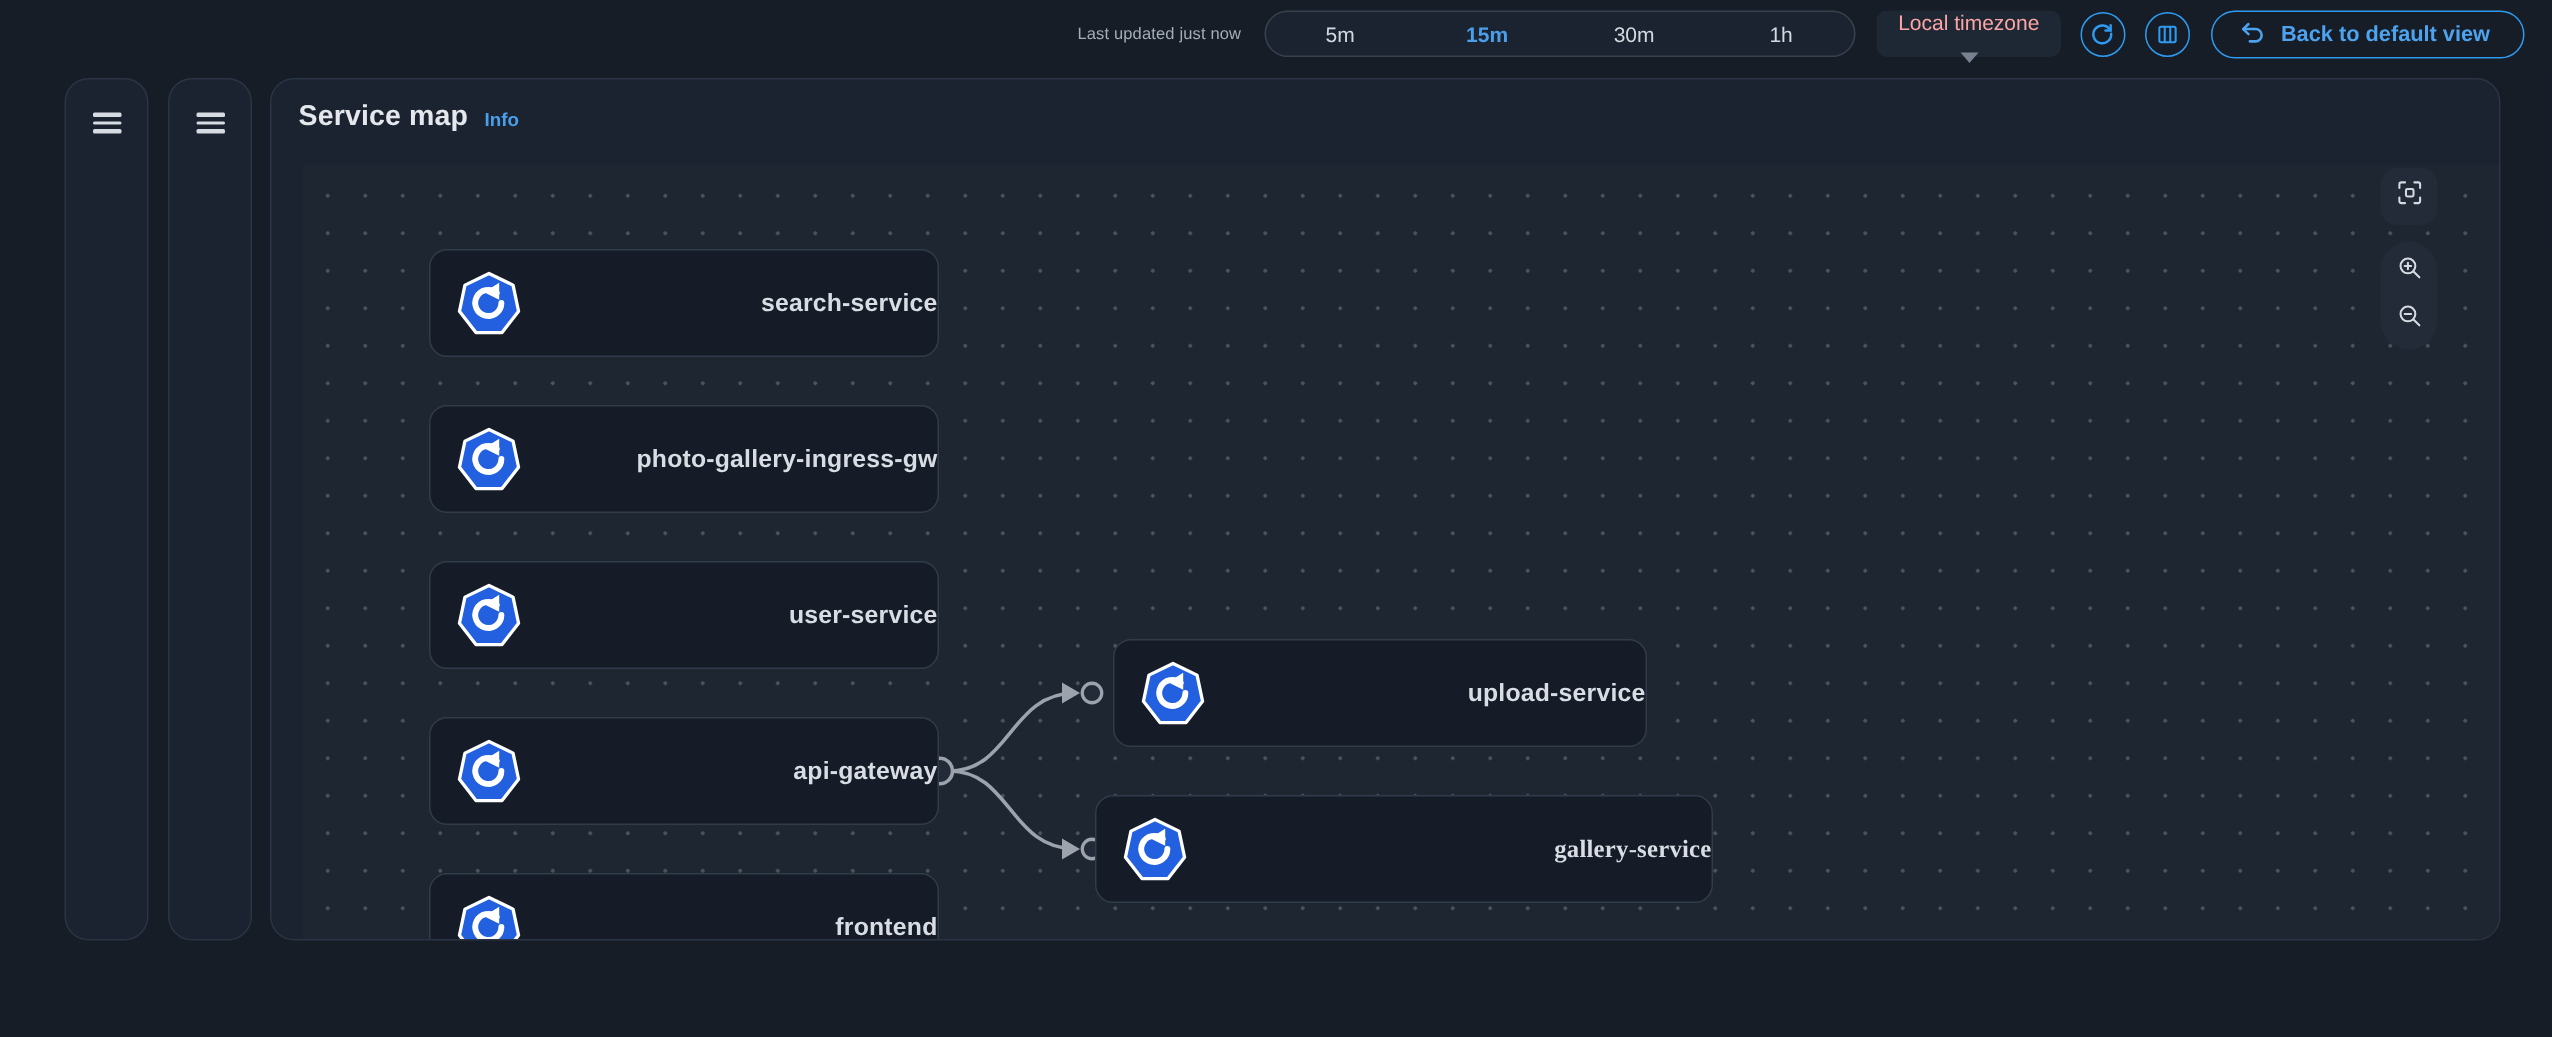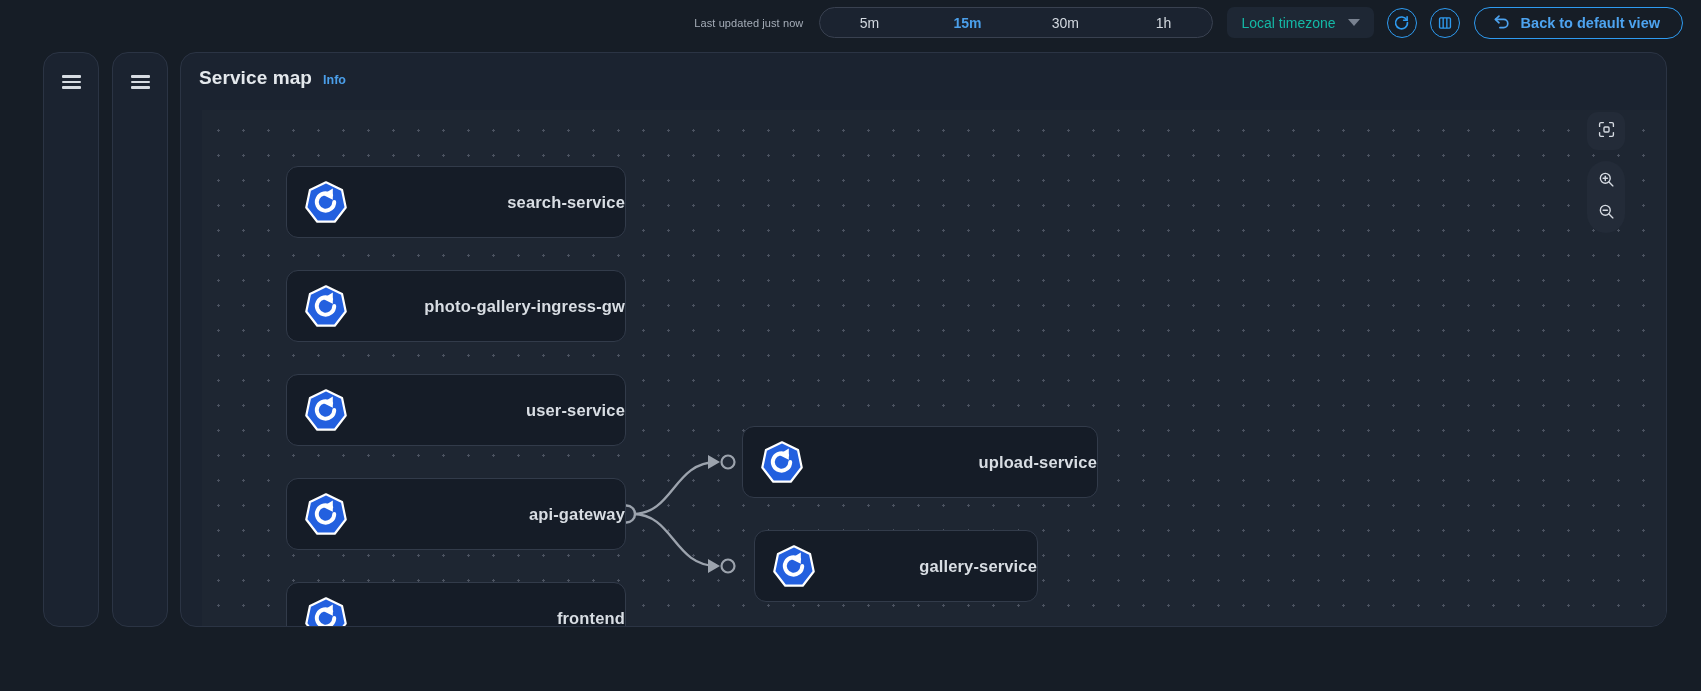--- a/index.html
+++ b/index.html
@@ -60,24 +60,25 @@
 
   .timezone-select {
     height: 31px;
     display: flex;
     align-items: center;
     gap: 12px;
     padding: 0 14px;
     margin-left: 14px;
     border-radius: 7px;
     background: #1e2734;
-    color: #14b8a6;
+    color: #fca5a5;
     font-size: 14px;
     cursor: default;
     white-space: nowrap;
+    flex-direction: column;
   }
   .caret-down {
     width: 0; height: 0;
     border-left: 6px solid transparent;
     border-right: 6px solid transparent;
     border-top: 7px solid #78818f;
   }
 
   .icon-circle-btn {
     width: 30px; height: 30px;
@@ -372,21 +373,21 @@
         <span class="node-label">api-gateway</span>
       </div>
       <div class="node" style="left: 540px; top: 316px; width: 356px;">
         <svg class="node-icon" viewBox="0 0 48 48">
     <polygon points="24,2.5 41.5,11 45.5,30 33.5,45.5 14.5,45.5 2.5,30 6.5,11" fill="#2360df" stroke="#ffffff" stroke-width="2.4" stroke-linejoin="round"></polygon>
     <path d="M33 24a9.5 9.5 0 1 1-3.4-7.3" fill="none" stroke="#ffffff" stroke-width="4.3" stroke-linecap="round"></path>
     <polygon points="31.4,9.2 31.4,21.6 20.4,16.2" fill="#ffffff"></polygon>
   </svg>
         <span class="node-label">upload-service</span>
       </div>
-      <div class="node" style="left: 552px; top: 420px; width: 284px;">
+      <div class="node" style="left: 528px; top: 420px; width: 412px; font-family: Liberation Serif, serif;">
         <svg class="node-icon" viewBox="0 0 48 48">
     <polygon points="24,2.5 41.5,11 45.5,30 33.5,45.5 14.5,45.5 2.5,30 6.5,11" fill="#2360df" stroke="#ffffff" stroke-width="2.4" stroke-linejoin="round"></polygon>
     <path d="M33 24a9.5 9.5 0 1 1-3.4-7.3" fill="none" stroke="#ffffff" stroke-width="4.3" stroke-linecap="round"></path>
     <polygon points="31.4,9.2 31.4,21.6 20.4,16.2" fill="#ffffff"></polygon>
   </svg>
         <span class="node-label">gallery-service</span>
       </div>
     </div>
 
   <div class="fit-btn">

